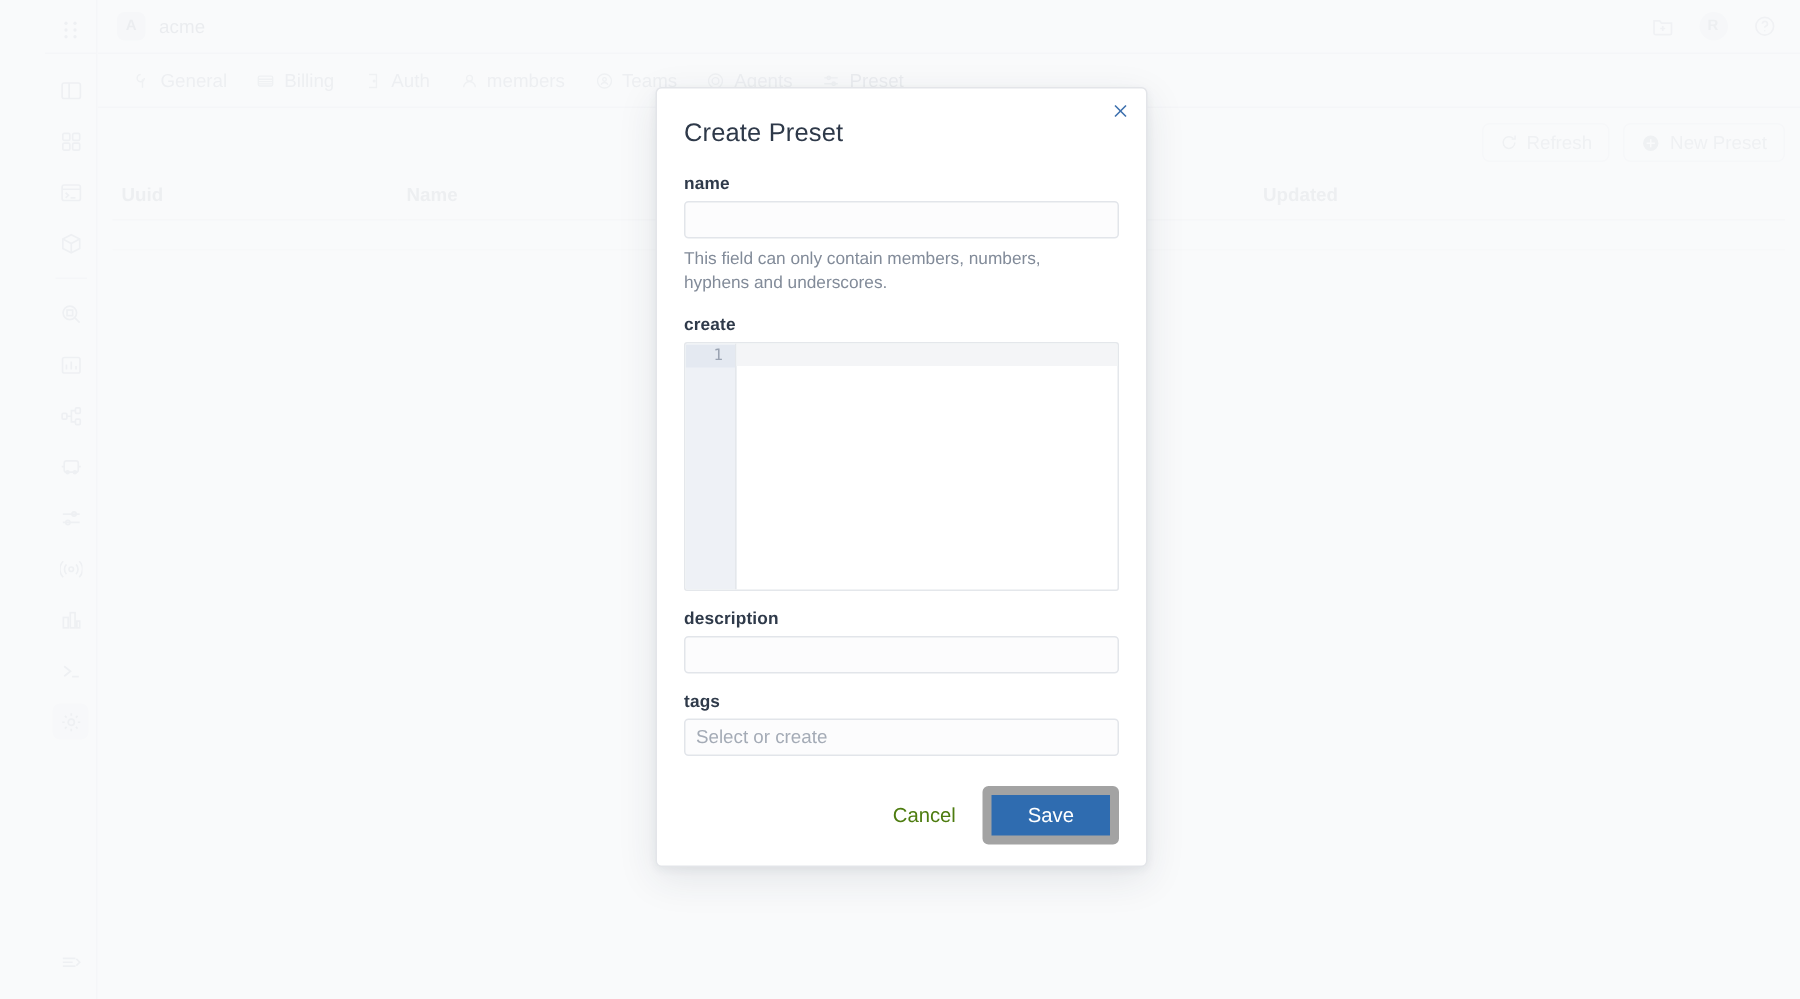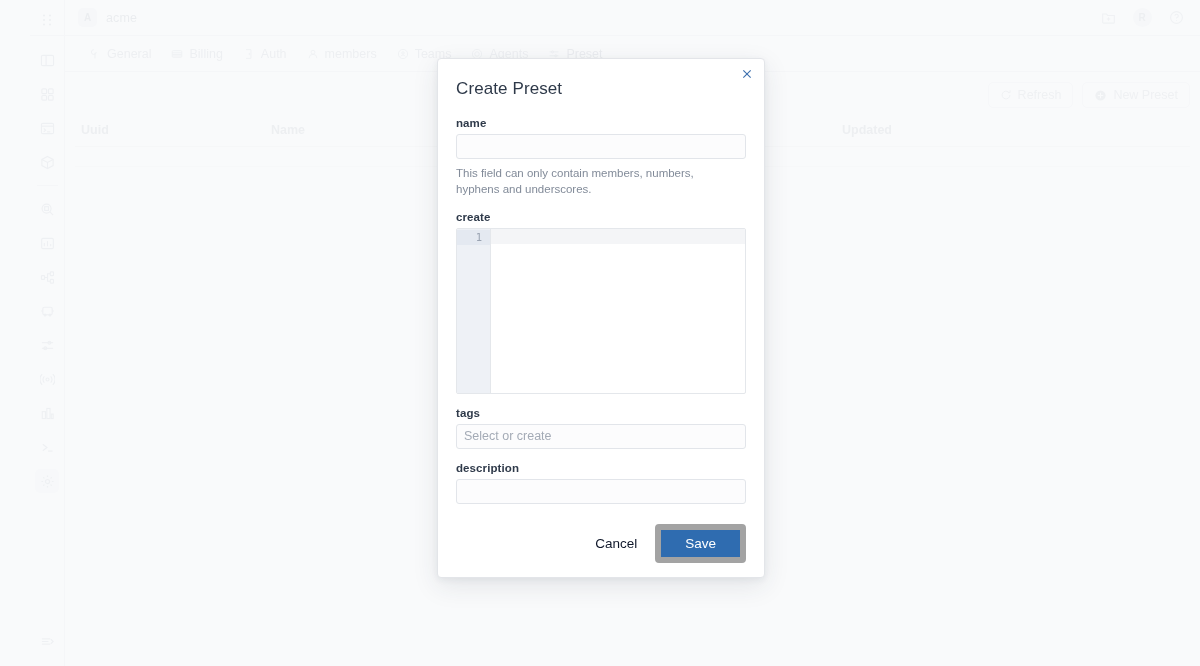--- a/index.html
+++ b/index.html
@@ -304,21 +304,21 @@
   .modal-footer {
     display: flex;
     align-items: center;
     justify-content: flex-end;
     gap: 8px;
     margin-top: 20px;
   }
   .link-btn {
     background: none;
     border: none;
-    color: #0f172a;
+    color: #4d7c0f;
     font-size: 13.5px;
     padding: 6px 10px;
     font-family: "Liberation Sans", sans-serif;
   }
   .primary-btn {
     background: #2f6cb0;
     border: 6px solid #a3a3a3;
     color: #ffffff;
     font-size: 13.5px;
     border-radius: 4px;
@@ -634,30 +634,30 @@
         <div class="gutter">
           <div class="gutter-line">1</div>
         </div>
         <div class="code-area">
           <div class="active-line"></div>
         </div>
       </div>
     </div>
 
     <div class="field">
+      <label class="field-label">description</label>
+      <input class="text-input" type="text" value="" placeholder="" style="">
+    </div>
+
+    <div class="field">
       <label class="field-label">tags</label>
       <div class="tag-input">
         <span>Select or create</span>
       </div>
     </div>
 
-    <div class="field">
-      <label class="field-label">description</label>
-      <input class="text-input" type="text" value="" placeholder="" style="">
-    </div>
-
     <div class="modal-footer">
       <button class="link-btn">Cancel</button>
       <button class="primary-btn">Save</button>
     </div>
 
   </section>
 </div>
 
 </body></html>

